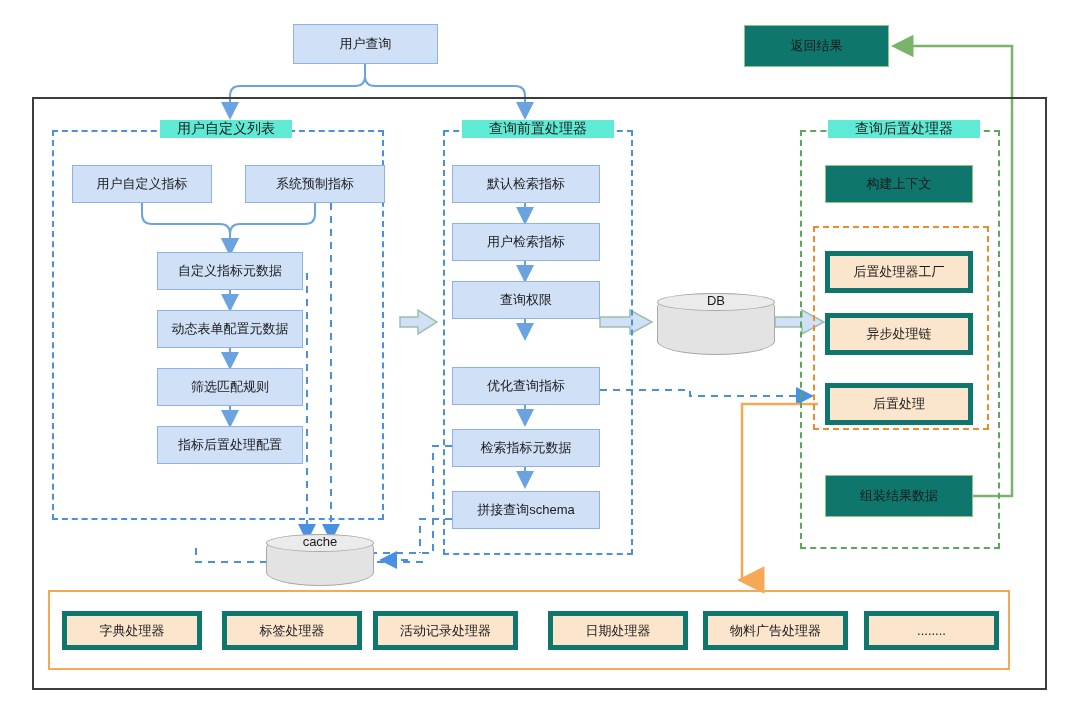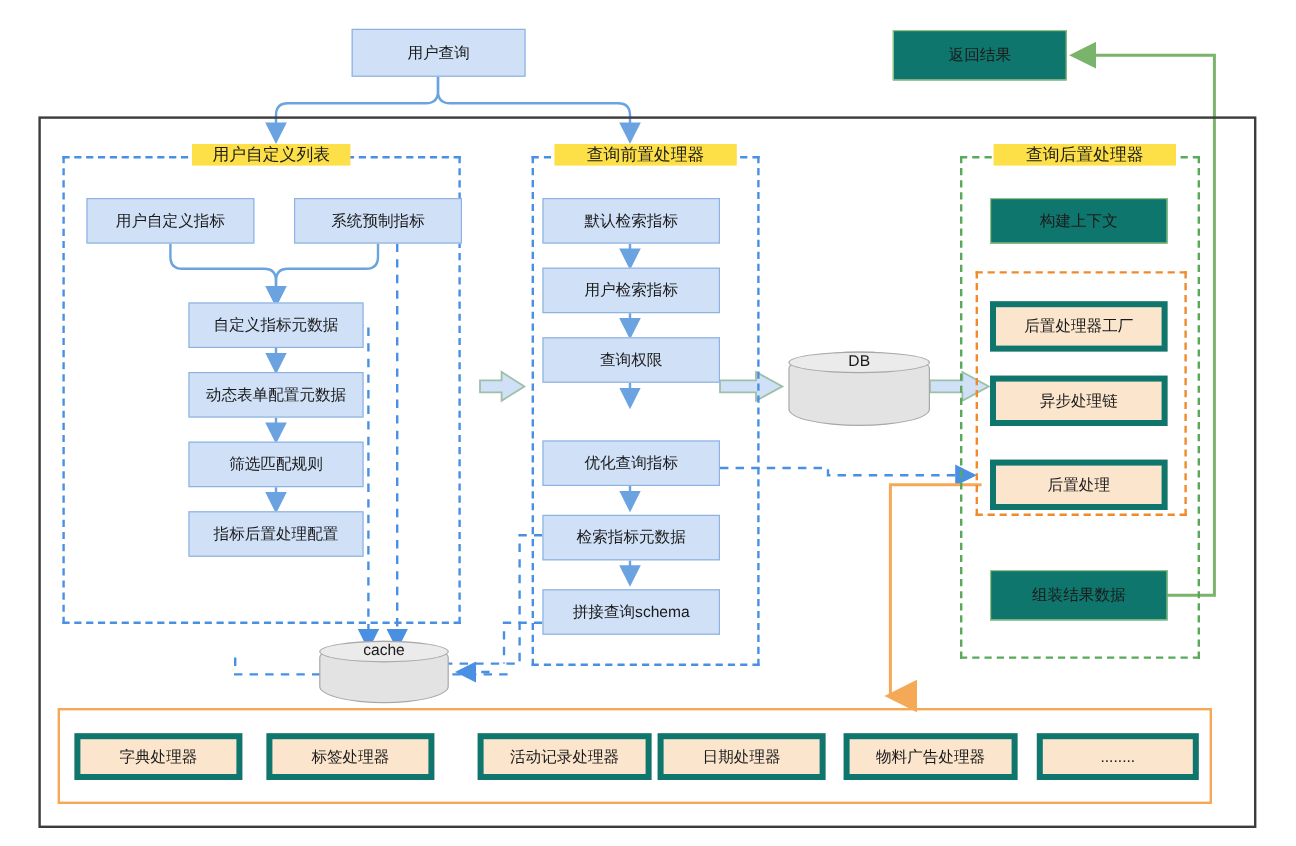--- a/index.html
+++ b/index.html
@@ -6,21 +6,21 @@
   body{width:1080px;height:705px;font-family:"Liberation Sans","DejaVu Sans",sans-serif;}
   #stage{position:relative;width:1080px;height:705px;overflow:hidden;background:#fff;}
 
   .box{position:absolute;box-sizing:border-box;display:flex;align-items:center;justify-content:center;
        text-align:center;font-size:13px;color:#1a1a1a;line-height:1.2;}
 
   .blue{background:#cfe0f7;border:1px solid #8eb3e2;}
   .green{background:#0f766e;border:1px solid #93c47d;}
   .orange{background:#fce5cd;border:5px solid #0f766e;}
 
-  .grp-label{position:absolute;font-size:14px;color:#1a1a1a;background:#fde047;padding:0 6px;
+  .grp-label{position:absolute;font-size:14px;color:#1a1a1a;background:#5eead4;padding:0 6px;
              white-space:nowrap;text-align:center;}
 
   .dashbox{position:absolute;box-sizing:border-box;background:transparent;}
   .d-blue{border:2px dashed #4a90e2;}
   .d-green{border:2px dashed #5aa85a;}
   .d-orange{border:2px dashed #ef8b2c;}
 
   .frame{position:absolute;box-sizing:border-box;border:2px solid #3c3c3c;background:transparent;}
   .panel-orange{position:absolute;box-sizing:border-box;border:2px solid #f5a956;background:transparent;}
 
@@ -139,19 +139,19 @@
     </div>
 
     <div class="cyl" style="left:266px;top:534px;width:108px;height:52px;">
       <div class="body"></div>
       <div class="top"></div>
       <span>cache</span>
     </div>
 
     <div class="box orange" style="left:62px;top:611px;width:140px;height:39px;">字典处理器</div>
     <div class="box orange" style="left:222px;top:611px;width:140px;height:39px;">标签处理器</div>
-    <div class="box orange" style="left:398px;top:611px;width:145px;height:39px;">活动记录处理器</div>
+    <div class="box orange" style="left:373px;top:611px;width:145px;height:39px;">活动记录处理器</div>
     <div class="box orange" style="left:548px;top:611px;width:140px;height:39px;">日期处理器</div>
     <div class="box orange" style="left:703px;top:611px;width:145px;height:39px;">物料广告处理器</div>
     <div class="box orange" style="left:864px;top:611px;width:135px;height:39px;">........</div>
 
   </div>
 </div>
 
 </body></html>

